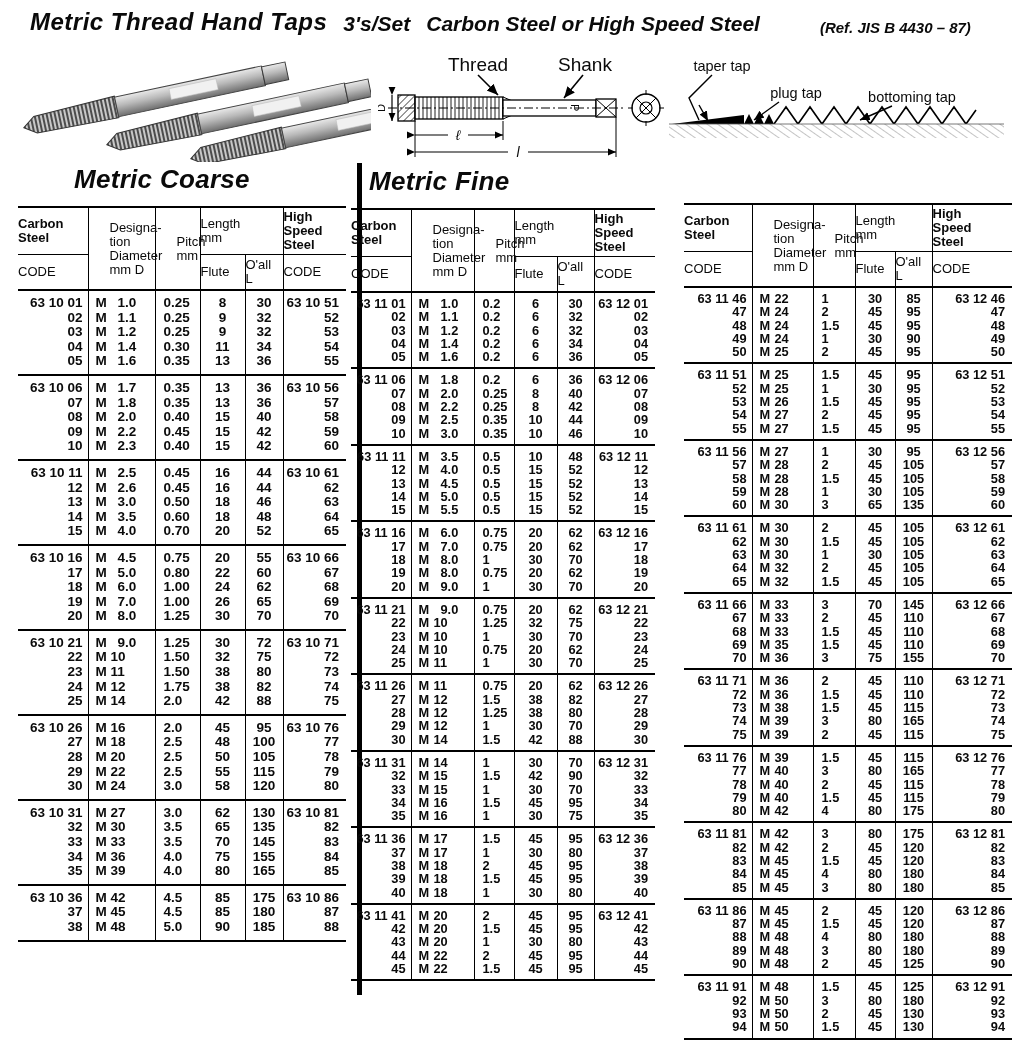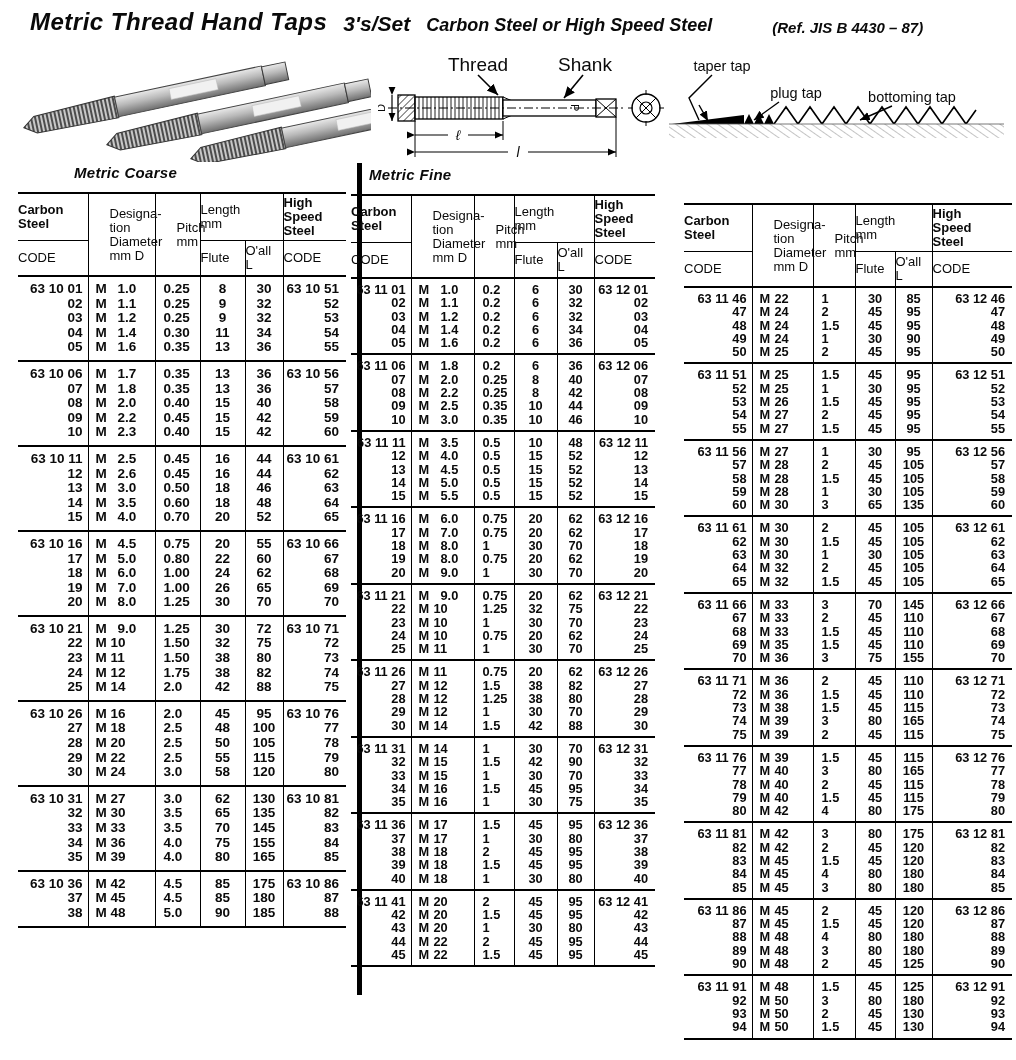--- a/index.html
+++ b/index.html
@@ -4,31 +4,31 @@
 <style>
   html,body{margin:0;padding:0;background:#fff;}
   .page{
     position:relative; width:1016px; height:1060px; background:#fff;
     font-family:"Liberation Sans", sans-serif; color:#0a0a0a; overflow:hidden;
   }
   
   .title-row{position:absolute;left:30px;top:8px;display:flex;align-items:flex-end;gap:16px;white-space:nowrap;}
   .t-main{font-size:24px;font-weight:bold;font-style:italic;letter-spacing:.5px;}
   .t-set{font-size:21px;font-weight:bold;font-style:italic;}
-  .t-mat{font-size:18px;font-weight:bold;font-style:italic;}
+  .t-mat{font-size:21px;font-weight:bold;font-style:italic;}
   .t-ref{font-size:15px;font-weight:bold;font-style:italic;margin-left:44px;}
   
   .photo{position:absolute;left:16px;top:44px;}
   .diag1{position:absolute;left:378px;top:54px;}
   .diag2{position:absolute;left:664px;top:58px;}
   svg text{font-family:"Liberation Sans",sans-serif;fill:#0a0a0a;}
   
   .divider{position:absolute;left:357px;top:163px;width:5px;height:832px;background:#000;}
   
-  .sec-title{font-size:15px;font-weight:bold;font-style:italic;letter-spacing:.3px;margin:0 0 11px 12px;}
+  .sec-title{font-size:26px;font-weight:bold;font-style:italic;letter-spacing:.3px;margin:0 0 11px 12px;}
   .coarse-block{position:absolute;left:18px;top:164px;width:328px;}
   .coarse-block .sec-title{margin-left:56px;}
   .fineL-block{position:absolute;left:351px;top:166px;width:304px;}
   .fineL-block .sec-title{margin-left:18px;}
   .fineR-block{position:absolute;left:684px;top:203px;width:328px;}
   
   table.tbl{border-collapse:collapse;table-layout:fixed;width:100%;}
   .tbl th,.tbl td{padding:0;margin:0;vertical-align:middle;}
   .tbl th{font-weight:normal;font-size:13px;line-height:14px;text-align:left;white-space:pre-line;}
   .tbl th.bold{font-weight:bold;}

